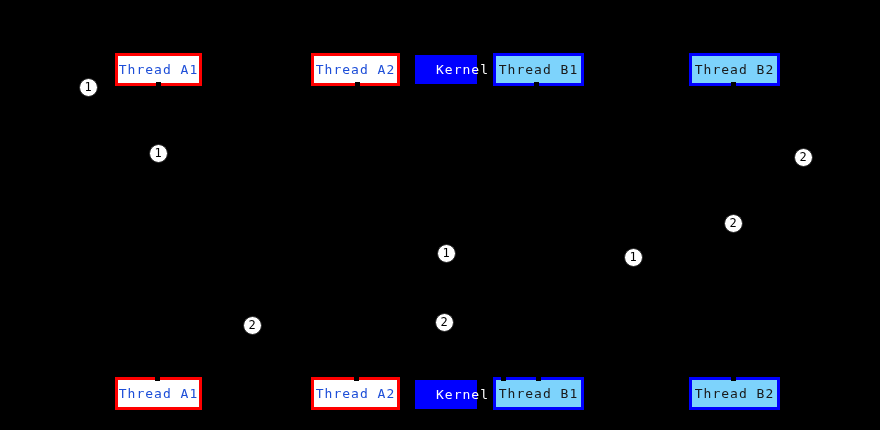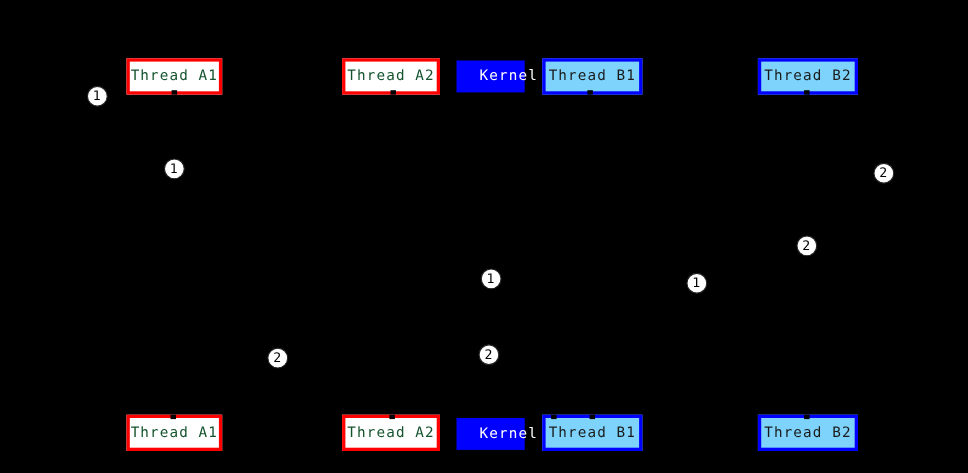--- a/index.html
+++ b/index.html
@@ -21,21 +21,21 @@
     display: flex;
     align-items: center;
     justify-content: center;
     font-size: 13px;
     letter-spacing: 1px;
     white-space: nowrap;
   }
   .node.red-outline {
     background: #ffffff;
     border: 3px solid #ff0000;
-    color: #14532d;
+    color: #1d4ed8;
   }
   .node.blue-outline {
     background: #7dd3fc;
     border: 3px solid #0000ff;
     color: #1a1a1a;
   }
   .node.blue-fill {
     background: #0000ff;
     border: none;
     color: #ffffff;

